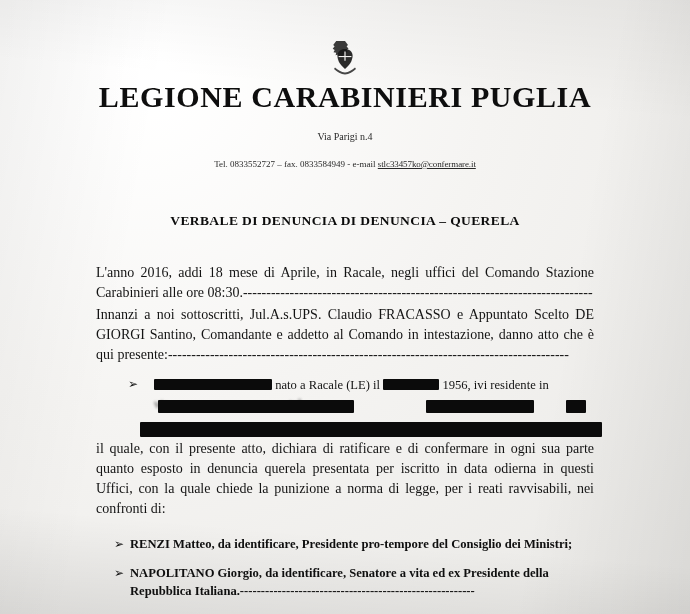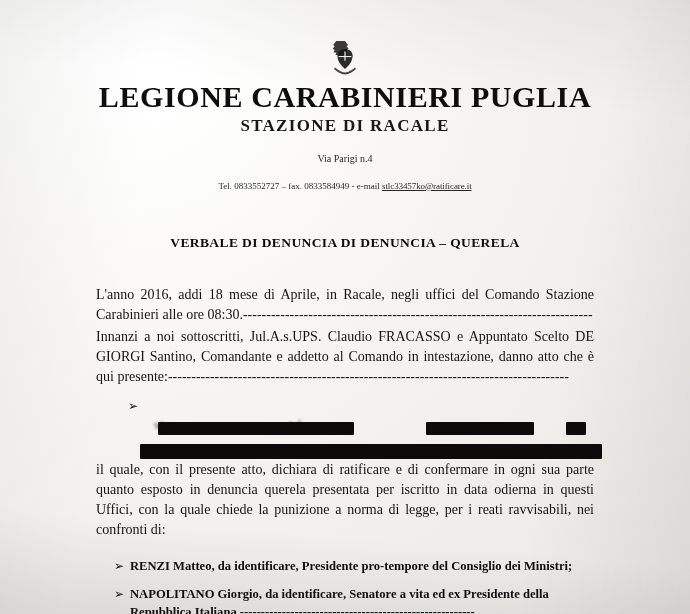--- a/index.html
+++ b/index.html
@@ -215,34 +215,39 @@
           <path d="M17 1 l3 4 -1.4 1.2 1.9 2.6 -2 1.1 1.2 2.3 -2.7 .6 .6 2.4 -2.6 -.6 -.6 2.6 -1.8 -2 -1.8 2 -.6 -2.6 -2.6 .6 .6 -2.4 -2.7 -.6 1.2 -2.3 -2 -1.1 1.9 -2.6 -1.4 -1.2 3 -4z" opacity="0.85"></path>
           <path d="M17 9 c-4.2 0-7.6 2.6-7.6 6.6 0 5.4 3.2 9.8 7.6 13.4 4.4-3.6 7.6-8 7.6-13.4 0-4-3.4-6.6-7.6-6.6z" opacity="0.92"></path>
           <path d="M10.6 16 h12.8 v1.1 h-12.8z" fill="#f0efed"></path>
           <path d="M16.4 11.6 h1.2 v9.2 h-1.2z" fill="#f0efed"></path>
           <path d="M6 29 c3 3 7 5 11 5.6 4-.6 8-2.6 11-5.6 l-1 -1.6 c-2.8 2.7-6.3 4.5-10 5.1 -3.7-.6-7.2-2.4-10-5.1z" opacity="0.8"></path>
         </g>
       </svg>
     </div>
 
     <div class="org-title">LEGIONE CARABINIERI PUGLIA</div>
-    <div class="org-sub">STAZIONE DI RACALE</div>
     <div class="org-addr">Via Parigi n.4</div>
     <div class="org-contacts">
-      <span>Tel. 0833552727 – fax. 0833584949 - e-mail </span><span class="mail">stlc33457ko@ratificare.it</span>
+      <span>Tel. 0833552727 – fax. 0833584949 - e-mail </span><span class="mail">stlc33457ko@confermare.it</span>
     </div>
 
     <div class="doc-title">VERBALE DI DENUNCIA DI DENUNCIA – QUERELA</div>
 
     <p class="para tight">L'anno 2016, addi 18 mese di Aprile, in Racale, negli uffici del Comando Stazione Carabinieri alle ore 08:30.---------------------------------------------------------------------------</p>
     <p class="para">Innanzi a noi sottoscritti, Jul.A.s.UPS. Claudio FRACASSO e Appuntato Scelto DE GIORGI Santino, Comandante e addetto al Comando in intestazione, danno atto che è qui presente:--------------------------------------------------------------------------------------</p>
 
     <div class="subject-block">
       <div class="bullet-row">
         <span class="bullet-mark">➢</span>
+        <span class="bullet-body redline">
+          <span class="blackbar" style="width:118px"></span>
+          <span>nato a Racale (LE) il</span>
+          <span class="blackbar" style="width:56px"></span>
+          <span>1956, ivi residente in</span>
+        </span>
       </div>
       <div class="bullet-row">
         <span class="bullet-mark"></span>
         <span class="bullet-body redline blurtext">
           <span>via</span>
           &nbsp;&nbsp;&nbsp;&nbsp;&nbsp;&nbsp;&nbsp;&nbsp;&nbsp;&nbsp;&nbsp;&nbsp;&nbsp;&nbsp;&nbsp;&nbsp;&nbsp;&nbsp;&nbsp;&nbsp;&nbsp;&nbsp;&nbsp;&nbsp;&nbsp;&nbsp;&nbsp;&nbsp;&nbsp;&nbsp;&nbsp;&nbsp;&nbsp;&nbsp;&nbsp;&nbsp;
           <span>tel.</span>
           &nbsp;&nbsp;&nbsp;&nbsp;&nbsp;&nbsp;&nbsp;&nbsp;&nbsp;&nbsp;&nbsp;&nbsp;&nbsp;&nbsp;&nbsp;&nbsp;
         </span>
       </div>

